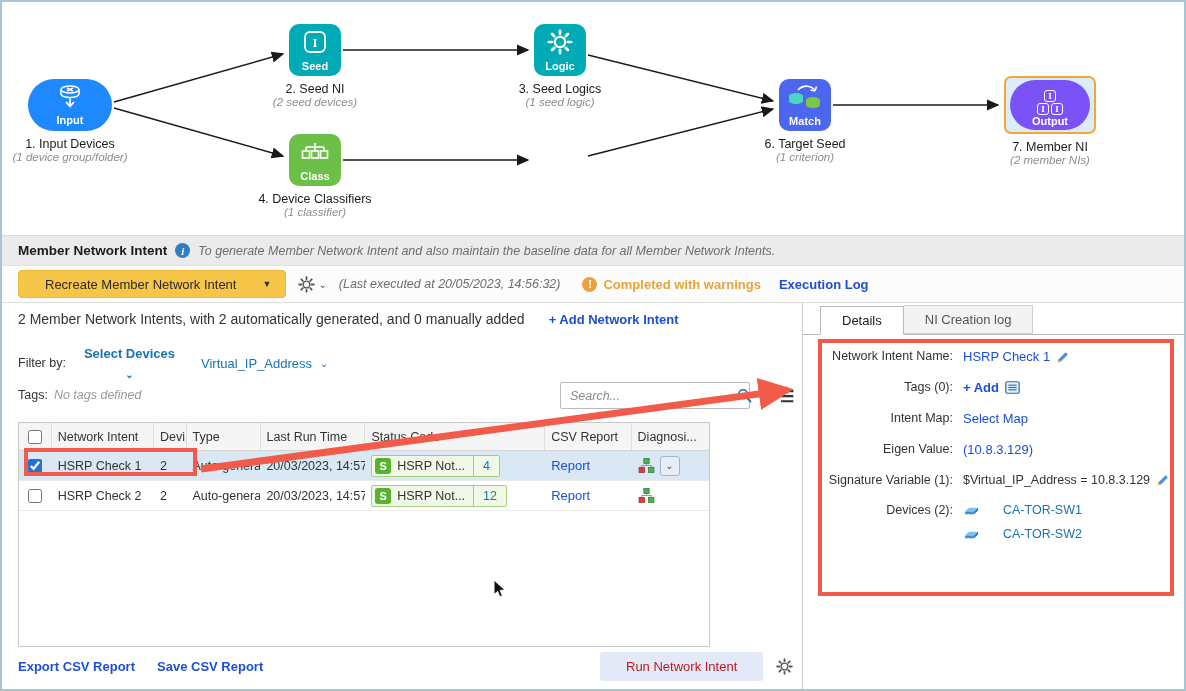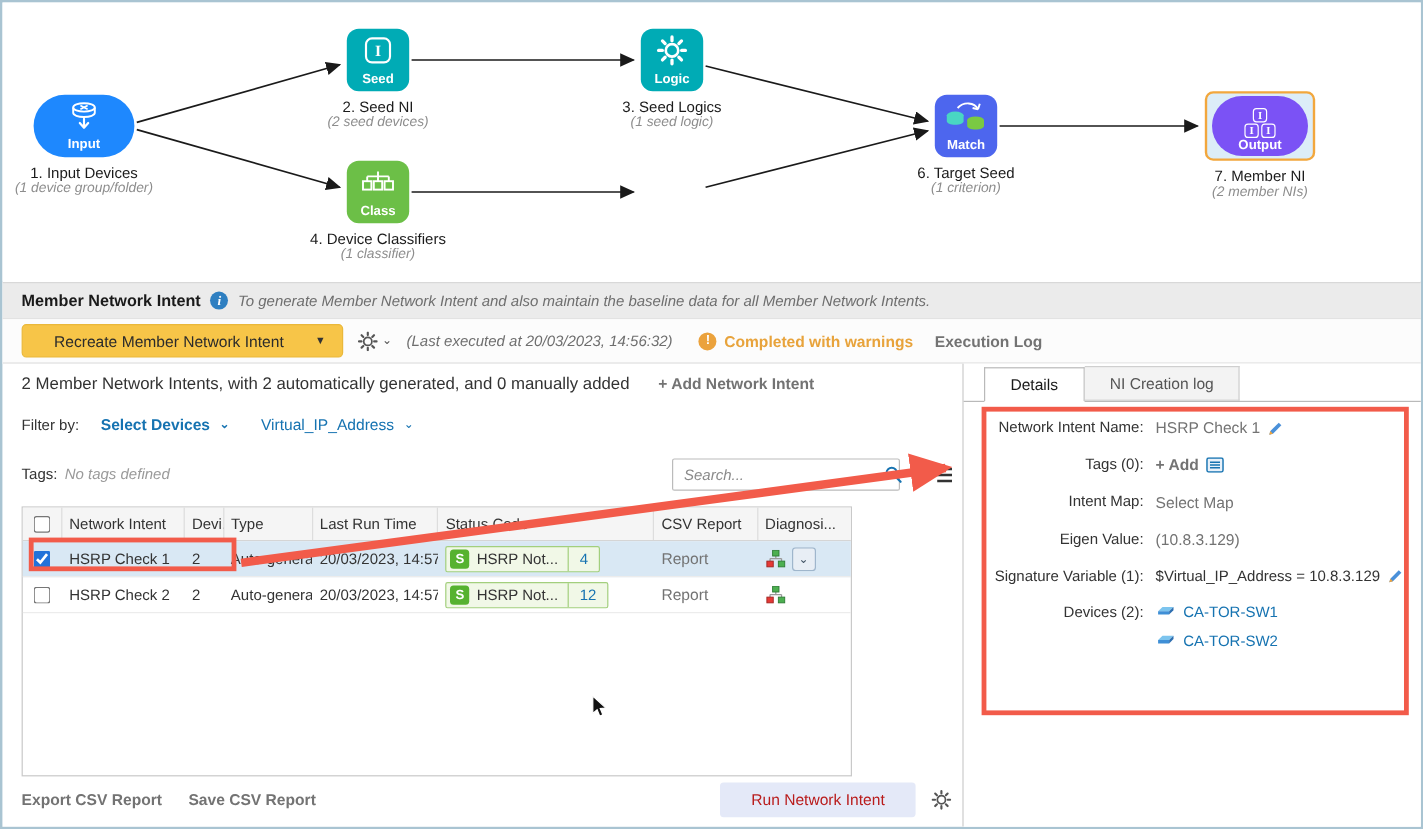--- a/index.html
+++ b/index.html
@@ -47,21 +47,21 @@
                display:flex; align-items:center; gap:26px; padding:0 14px 0 26px;
                font-size:13px; color:#2b2b2b; cursor:pointer; }
   .caret{ font-size:9px; color:#333; }
   .gear-chev{ display:flex; align-items:center; gap:3px; color:#555; cursor:pointer; }
   .chev{ font-size:10px; color:#555; }
   .last-exec{ font-size:12.5px; color:#6e6e6e; font-style:italic; }
   .warn-wrap{ display:flex; align-items:center; gap:6px; margin-left:10px; }
   .warn-dot{ width:15px; height:15px; border-radius:50%; background:#eba23c; color:#fff; font-weight:bold;
              font-size:11px; display:flex; align-items:center; justify-content:center; }
   .warn-text{ font-size:13px; color:#e8a33b; font-weight:bold; }
-  .link{ color:#737373; font-size:13px; text-decoration:none; cursor:pointer; }
+  .link{ color:#1d4ed8; font-size:13px; text-decoration:none; cursor:pointer; }
   .exec-log{ font-weight:bold; margin-left:6px; }
 
   
   .row-abs{ position:absolute; display:flex; align-items:center; }
   .summary-row{ left:16px; top:309px; gap:24px; }
   .summary-text{ font-size:14px; color:#333; }
   .filter-row{ left:16px; top:344px; gap:14px; }
   .filter-label{ font-size:12.5px; color:#333; }
   .dd{ display:flex; align-items:center; gap:8px; color:#1673b1; font-size:13px; cursor:pointer; }
   .tags-row{ left:16px; top:386px; gap:6px; }
@@ -116,21 +116,21 @@
   .tab.active{ background:#fff; border:1px solid #b9b9b9; border-bottom:1px solid #fff;
                margin-bottom:-1px; color:#1a1a1a; }
   .tab.inactive{ background:#f3f3f3; border:1px solid #cfcfcf; border-left:none; color:#555; }
   .fields{ padding:14px 0 0 8px; }
   .field-row{ display:flex; align-items:flex-start; margin-bottom:16px; }
   .field-label{ width:142px; text-align:right; margin-right:10px; font-size:12.5px; color:#333;
                 white-space:nowrap; }
   .field-value{ font-size:12.5px; color:#1673b1; display:flex; align-items:center; gap:6px; }
   .field-value.dark{ color:#333; }
   .dev-list{ display:flex; flex-direction:column; gap:10px; }
-  .dev-item{ display:flex; gap:6px; color:#1673b1; font-size:12.5px; cursor:pointer; }
+  .dev-item{ display:flex; align-items:center; gap:23px; color:#1673b1; font-size:12.5px; cursor:pointer; }
 
   
   .red-box-row{ position:absolute; left:22px; top:446px; width:173px; height:28px;
                 border:4px solid #f25b4a; pointer-events:none; }
   .red-box-details{ position:absolute; left:816px; top:337px; width:356px; height:257px;
                     border:4px solid #f25b4a; pointer-events:none; }
   .anno-svg{ position:absolute; left:0; top:0; pointer-events:none; }
   .cursor{ position:absolute; left:491px; top:577px; pointer-events:none; }
 </style>
 </head>
@@ -308,36 +308,36 @@
     <div class="btn-yellow">
       <span>Recreate Member Network Intent</span>
       <span class="caret">▼</span>
     </div>
     <div class="gear-chev">
       <svg width="17" height="17" viewBox="0 0 20 20">
           <use href="#sym-gear"></use>
         </svg>
       <span class="chev">⌄</span>
     </div>
-    <span class="last-exec">(Last executed at 20/03/2023, 14:56:32)</span>
+    <span class="last-exec">(Last executed at 20/05/2023, 14:56:32)</span>
     <div class="warn-wrap">
       <span class="warn-dot">!</span>
       <span class="warn-text">Completed with warnings</span>
     </div>
     <a class="link exec-log">Execution Log</a>
   </div>
 
   <div class="row-abs summary-row">
     <span class="summary-text">2 Member Network Intents, with 2 automatically generated, and 0 manually added</span>
     <a class="link" style="font-weight:bold;">+ Add Network Intent</a>
   </div>
 
   <div class="row-abs filter-row">
     <span class="filter-label">Filter by:</span>
-    <div class="dd" style="font-weight:bold; margin-left:4px;">
+    <div class="dd" style="font-weight:bold; margin-left:4px;flex-direction:column;">
       <span>Select Devices</span>
       <span class="chev" style="color:#1673b1;">⌄</span>
     </div>
     <div class="dd" style="margin-left:12px;">
       <span>Virtual_IP_Address</span>
       <span class="chev" style="color:#1673b1;">⌄</span>
     </div>
   </div>
 
   <div class="row-abs tags-row">

